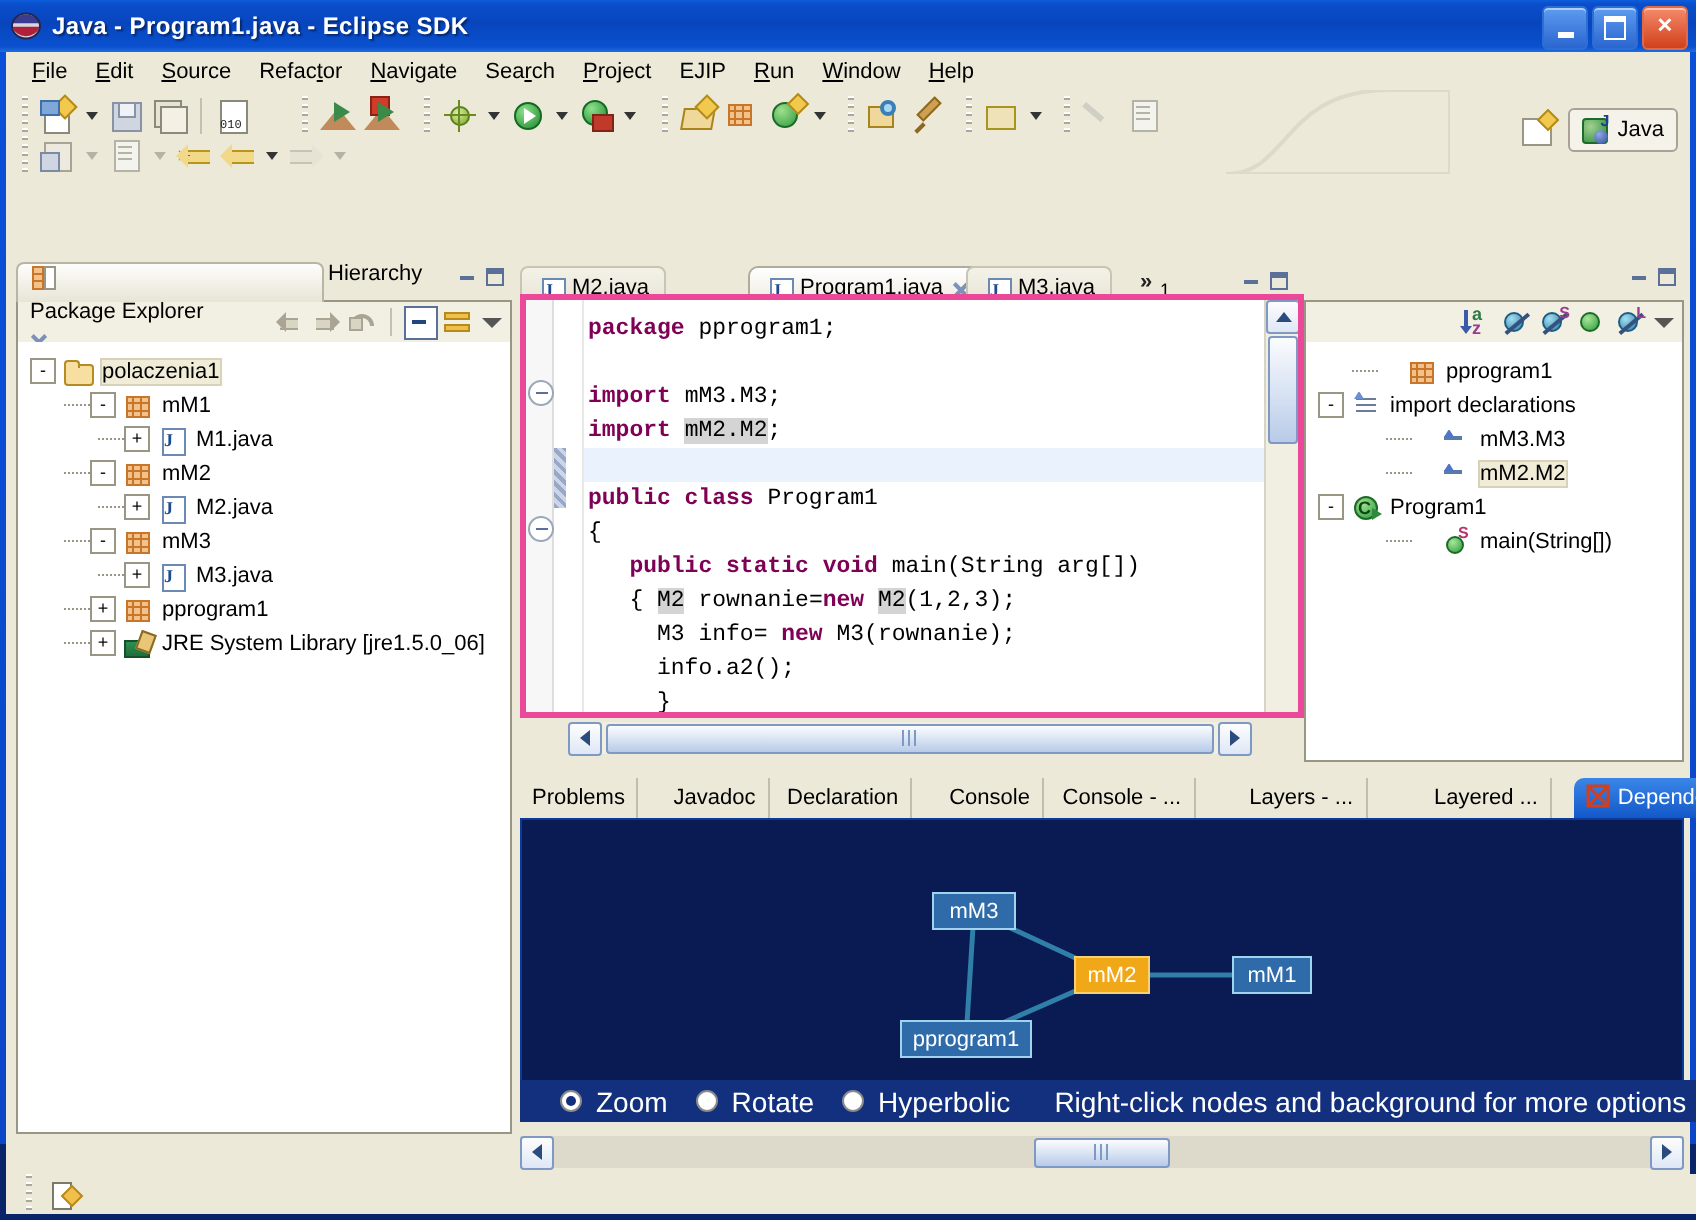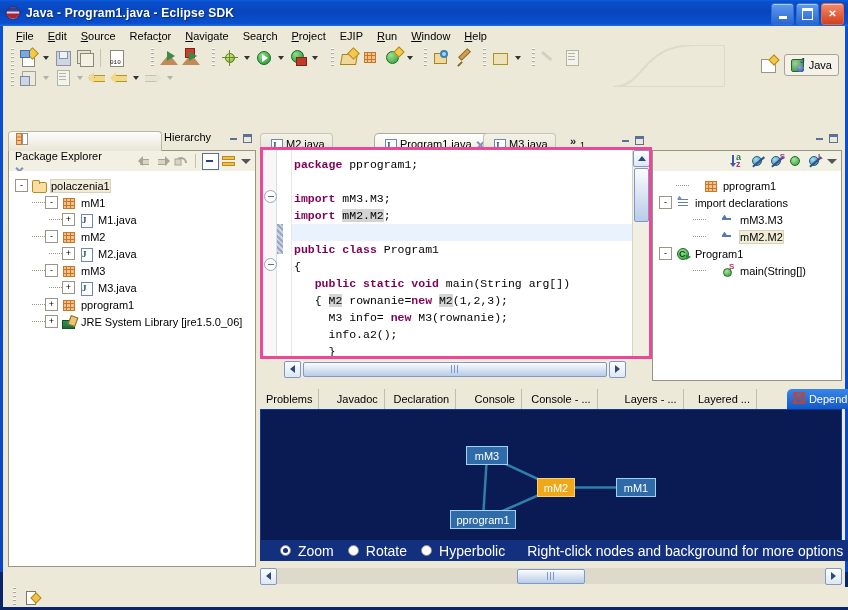--- a/index.html
+++ b/index.html
@@ -732,21 +732,21 @@
             </div>
             <div class="btab inactive" style="left: 208.6px;">
               <span>Console</span>
             </div>
             <div class="btab inactive" style="left: 265.3px;">
               <span>Console - ...</span>
             </div>
             <div class="btab inactive" style="left: 358.6px; justify-content: flex-end;">
               <span>Layers - ...</span>
             </div>
-            <div class="btab inactive" style="left: 432px;">
+            <div class="btab inactive" style="left: 451px;">
               <span>Layered ...</span>
             </div>
             <div class="btab active" style="left: 526.9px;">
               <span><svg width="12" height="12" viewBox="0 0 12 12">
                   <rect x="1" y="1" width="10" height="10" fill="none" stroke="#d04020" stroke-width="1.5"></rect>
                   <line x1="1" y1="1" x2="11" y2="11" stroke="#d04020" stroke-width="1.5"></line>
                   <line x1="11" y1="1" x2="1" y2="11" stroke="#d04020" stroke-width="1.5"></line>
                 </svg></span>
               <span>Depende...</span>
             </div>

